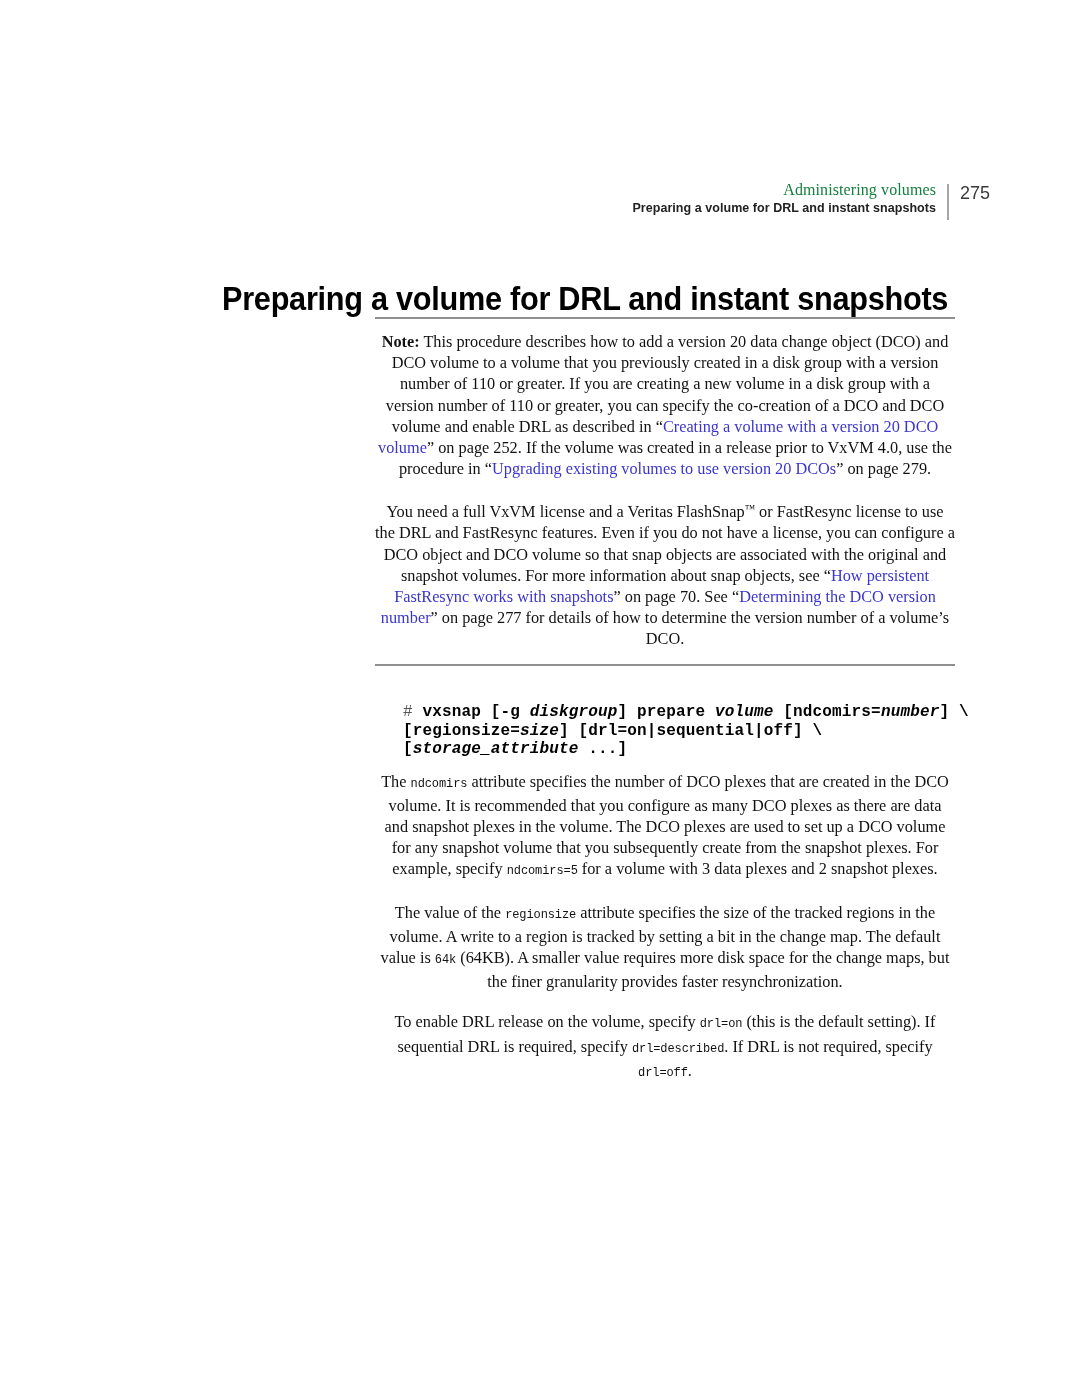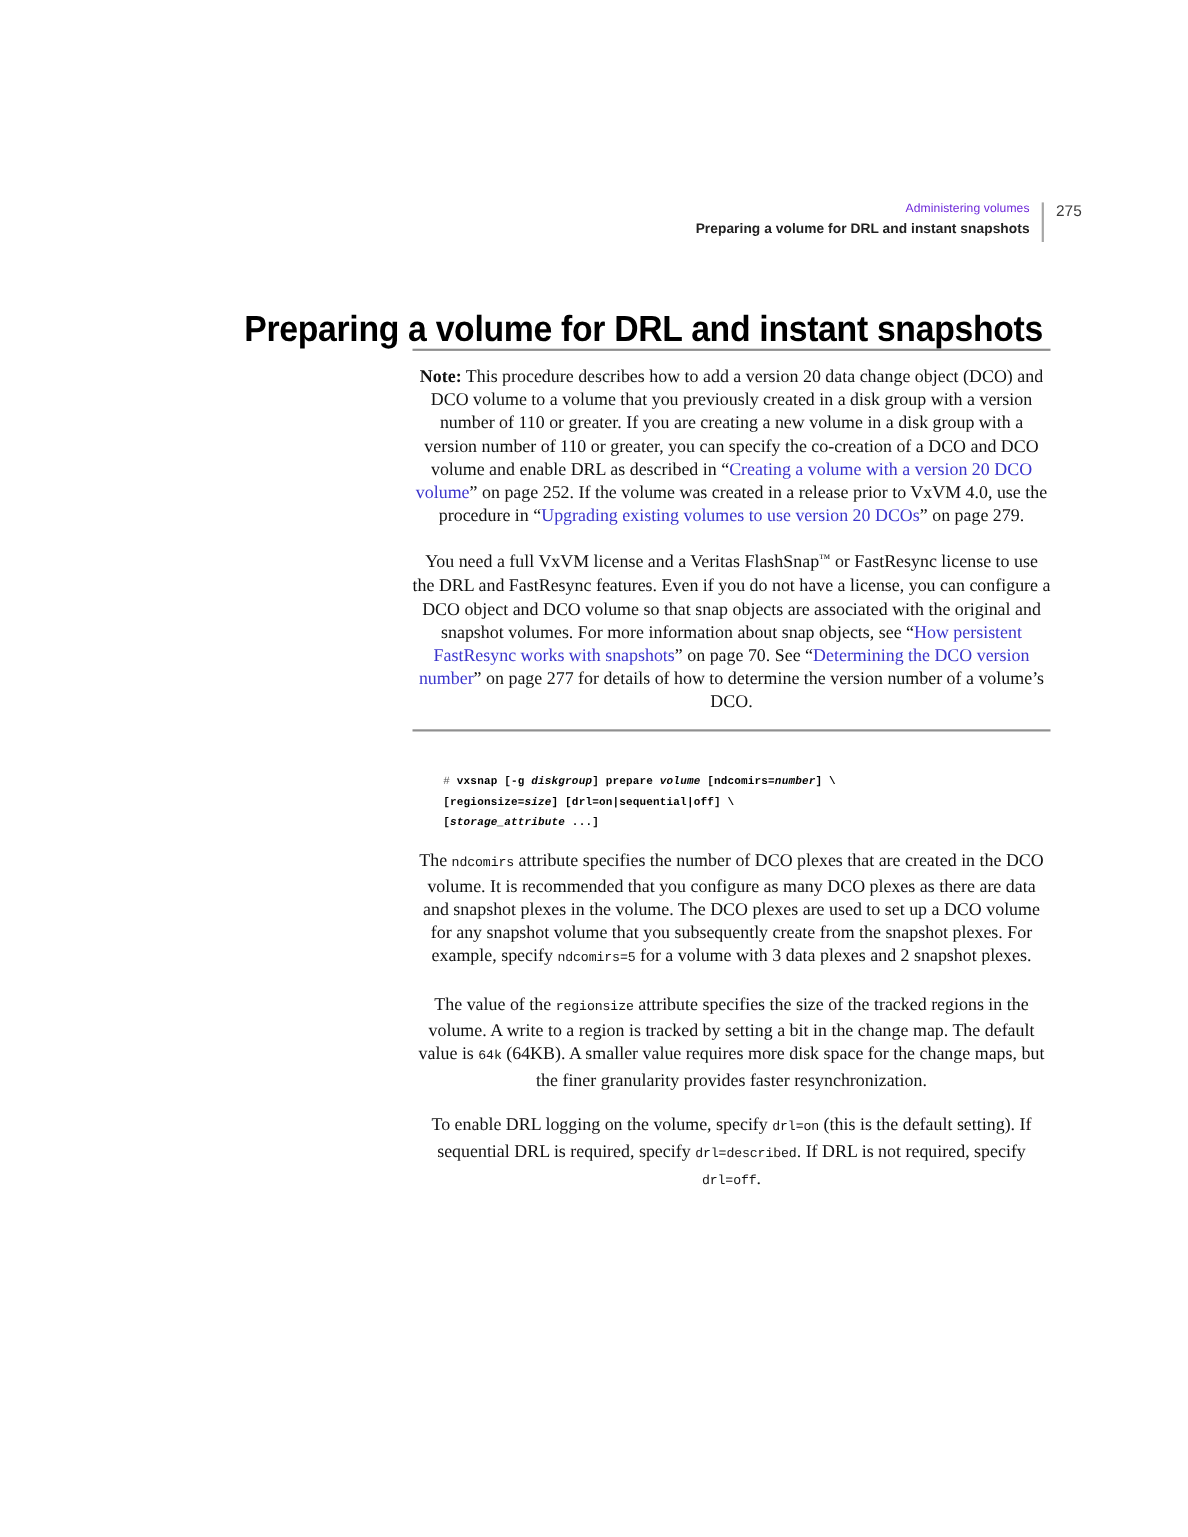--- a/index.html
+++ b/index.html
@@ -37,41 +37,42 @@
   }
   .runhead-rule {
     position: absolute;
     left: 947px;
     top: 184px;
     width: 2px;
     height: 36px;
     background: #a6a6a6;
   }
   .runhead-line1 {
-    font-size: 11px;
-    color: #6d28d9;
+    font-size: 16px;
+    color: #15803d;
     letter-spacing: 0.1px;
     line-height: 16px;
     white-space: nowrap;
+    font-family: Liberation Serif, serif;
   }
   .runhead-line2 {
     font-size: 12.5px;
     color: #222222;
     font-weight: 600;
     letter-spacing: 0.05px;
     line-height: 17px;
     margin-top: 2px;
     white-space: nowrap;
   }
   .runhead-page {
     position: absolute;
     left: 960px;
     top: 183px;
     font-family: "Liberation Sans", "DejaVu Sans", sans-serif;
-    font-size: 14px;
+    font-size: 18px;
     color: #3a3a3a;
   }
 
   
   .chapter-title {
     position: absolute;
     left: 222px;
     top: 258px;
     font-family: "Liberation Sans Narrow", "Liberation Sans", "DejaVu Sans", sans-serif;
     font-size: 33px;
@@ -123,21 +124,21 @@
   }
 
   code, .mono {
     font-family: "Liberation Mono", "DejaVu Sans Mono", monospace;
     font-size: 12px;
     letter-spacing: -0.1px;
   }
 
   .cmdblock {
     font-family: "Liberation Mono", "DejaVu Sans Mono", monospace;
-    font-size: 10px;
+    font-size: 16px;
     font-weight: bold;
     line-height: 18.5px;
     letter-spacing: 0.15px;
     white-space: pre;
     padding-left: 28px;
     color: #000;
   }
   .cmdblock .prompt {
     font-weight: normal;
     color: #555;
@@ -195,20 +196,20 @@
     <div class="gap" style="height:12px"></div>
 
     <p class="body"><span>The </span><code>ndcomirs</code><span> attribute specifies the number of DCO plexes that are created in the DCO volume. It is recommended that you configure as many DCO plexes as there are data and snapshot plexes in the volume. The DCO plexes are used to set up a DCO volume for any snapshot volume that you subsequently create from the snapshot plexes. For example, specify </span><code>ndcomirs=5</code><span> for a volume with 3 data plexes and 2 snapshot plexes.</span></p>
 
     <div class="gap"></div>
 
     <p class="body"><span>The value of the </span><code>regionsize</code><span> attribute specifies the size of the tracked regions in the volume. A write to a region is tracked by setting a bit in the change map. The default value is </span><code>64k</code><span> (64KB). A smaller value requires more disk space for the change maps, but the finer granularity provides faster resynchronization.</span></p>
 
     <div class="gap"></div>
 
-    <p class="body"><span>To enable DRL logging on the volume, specify </span><code>drl=on</code><span> (this is the default setting). If sequential DRL is required, specify </span><code>drl=described</code><span>. If DRL is not required, specify </span><code>drl=off</code><span>.</span></p>
+    <p class="body"><span>To enable DRL release on the volume, specify </span><code>drl=on</code><span> (this is the default setting). If sequential DRL is required, specify </span><code>drl=described</code><span>. If DRL is not required, specify </span><code>drl=off</code><span>.</span></p>
 
     <div class="gap"></div>
 
 
   </div>
 
 </div>
 
 </body></html>

